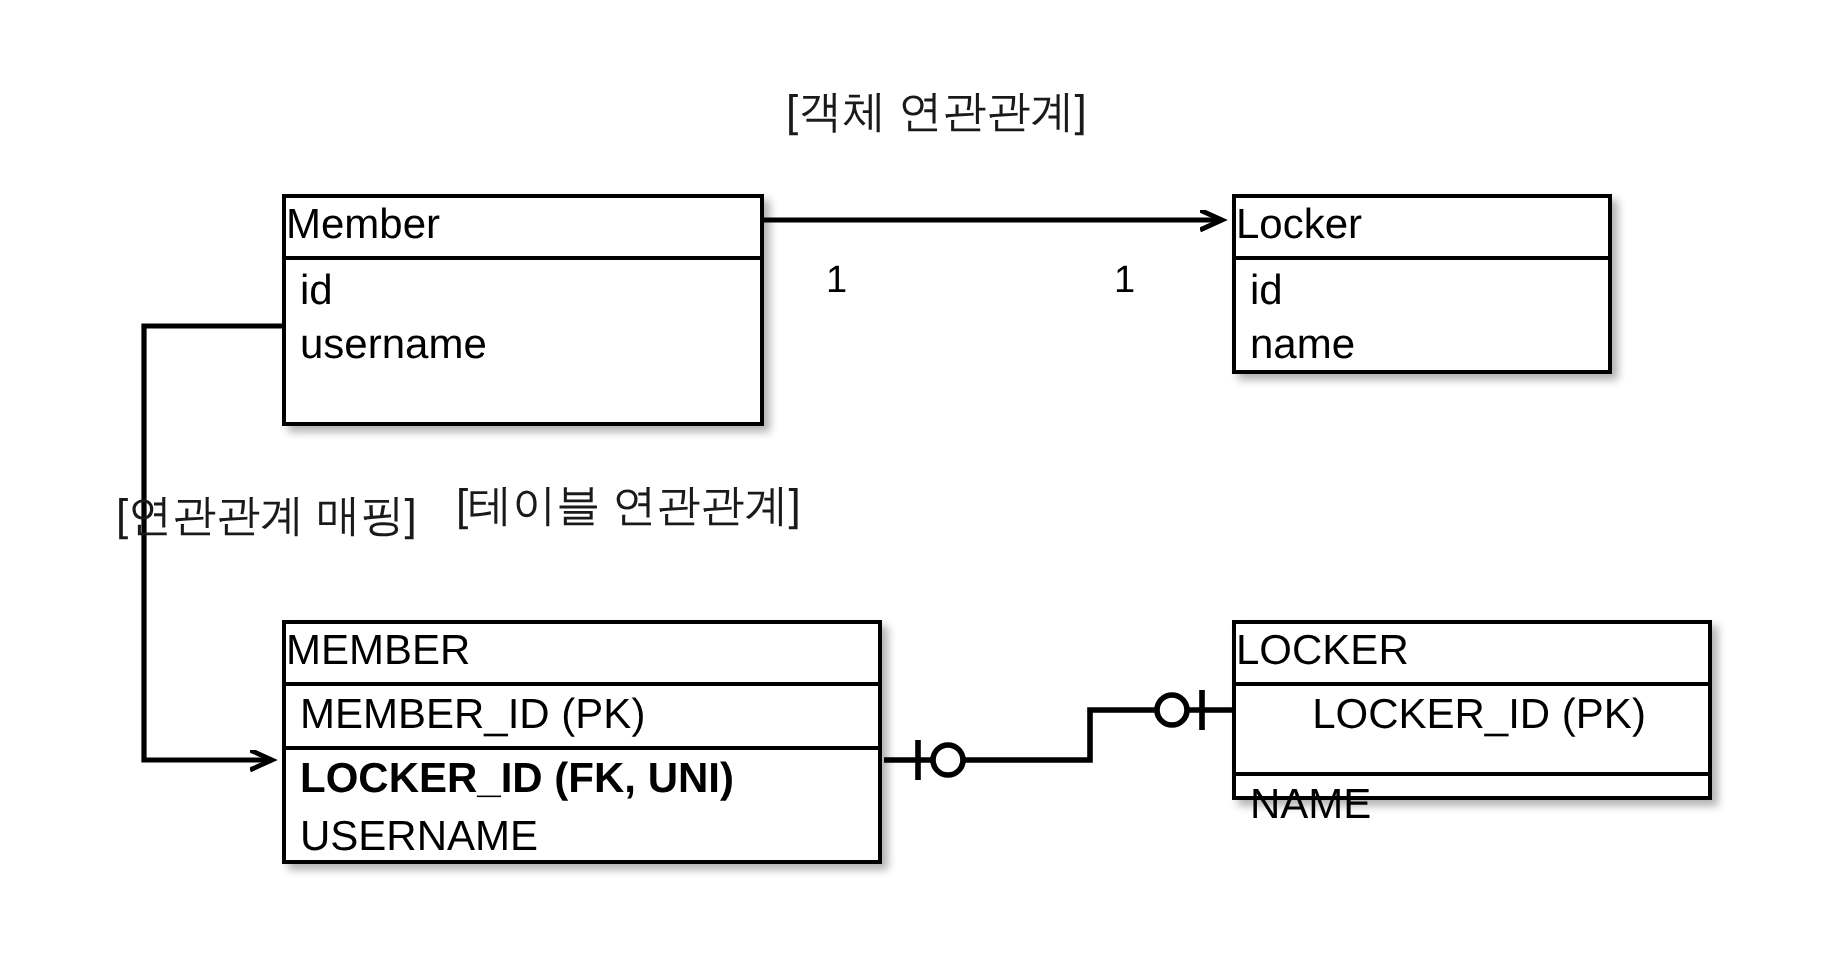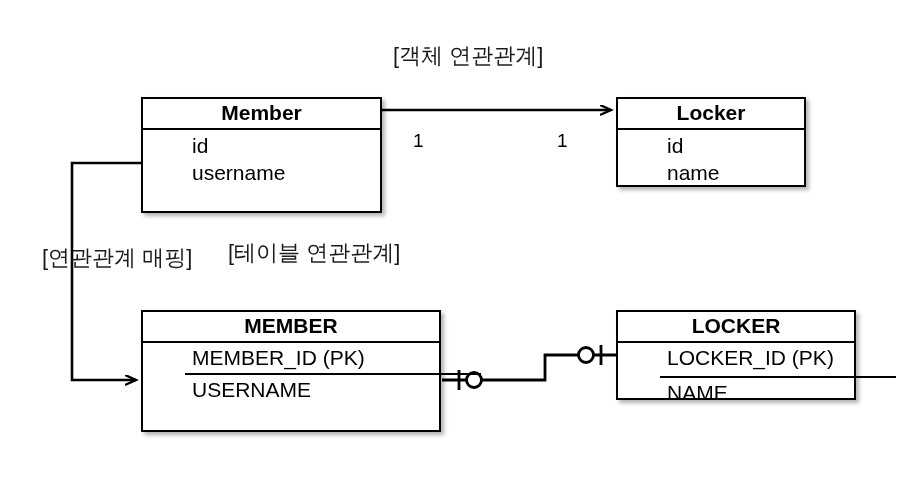--- a/index.html
+++ b/index.html
@@ -30,33 +30,32 @@
     position: absolute;
     box-sizing: border-box;
     background: #ffffff;
     border: 2.5px solid #000000;
     box-shadow: 3px 3px 4px rgba(0,0,0,0.30);
     z-index: 5;
   }
   .box-title {
     box-sizing: border-box;
     width: 100%;
-    text-align: center;
-    font-weight: bold;
+    text-align: left;
+    font-weight: normal;
     color: #000000;
     border-bottom: 2.5px solid #000000;
     white-space: nowrap;
     overflow: hidden;
   }
   .box-section {
     box-sizing: border-box;
     width: 100%;
     padding-left: 7px;
     color: #000000;
-    margin-left: 42px;
   }
   .box-section.ruled {
     border-bottom: 2.5px solid #000000;
   }
   .row {
     white-space: nowrap;
     color: #000000;
   }
   .row.bold {
     font-weight: bold;
@@ -115,21 +114,21 @@
       <line x1="459" y1="370" x2="459" y2="390" stroke="#000" stroke-width="2.8"></line>
       <circle cx="474" cy="380" r="7.5" fill="#fff" stroke="#000" stroke-width="2.8"></circle>
 
       <circle cx="586" cy="355" r="7.5" fill="#fff" stroke="#000" stroke-width="2.8"></circle>
       <line x1="601" y1="345" x2="601" y2="365" stroke="#000" stroke-width="2.8"></line>
     </g>
   </svg>
 
   <div class="caption" style="left:393px; top:43px;">[객체 연관관계]</div>
 
-  <div class="caption" style="left:42px; top:245px;">[연관관계 매핑]</div>
+  <div class="caption" style="left:58px; top:245px;">[연관관계 매핑]</div>
 
   <div class="caption" style="left:228px; top:240px;">[테이블 연관관계]</div>
 
   <div class="cardinality" style="left:413px; top:130px;">1</div>
 
   <div class="cardinality" style="left:557px; top:130px;">1</div>
 
   <div class="box obj" style="left:141px; top:97px; width:241px; height:116px;">
     <div class="box-title" style="height:31px; line-height:27px;">Member</div>
     <div class="box-section" style="padding-top:2px;">
@@ -145,27 +144,28 @@
       <div class="row">name</div>
     </div>
   </div>
 
   <div class="box tbl" style="left:141px; top:310px; width:300px; height:122px;">
     <div class="box-title" style="height:31px; line-height:27px;">MEMBER</div>
     <div class="box-section ruled" style="height:32px;">
       <div class="row">MEMBER_ID (PK)</div>
     </div>
     <div class="box-section">
+      <div class="row bold">LOCKER_ID (FK, UNI)</div>
       <div class="row">USERNAME</div>
     </div>
   </div>
 
   <div class="box tbl" style="left:616px; top:310px; width:240px; height:90px;">
     <div class="box-title" style="height:31px; line-height:27px;">LOCKER</div>
-    <div class="box-section ruled" style="height:35px;">
+    <div class="box-section ruled" style="height:45px;text-align:center;">
       <div class="row">LOCKER_ID (PK)</div>
     </div>
     <div class="box-section">
       <div class="row">NAME</div>
     </div>
   </div>
 
 </div>
 
 </body></html>

